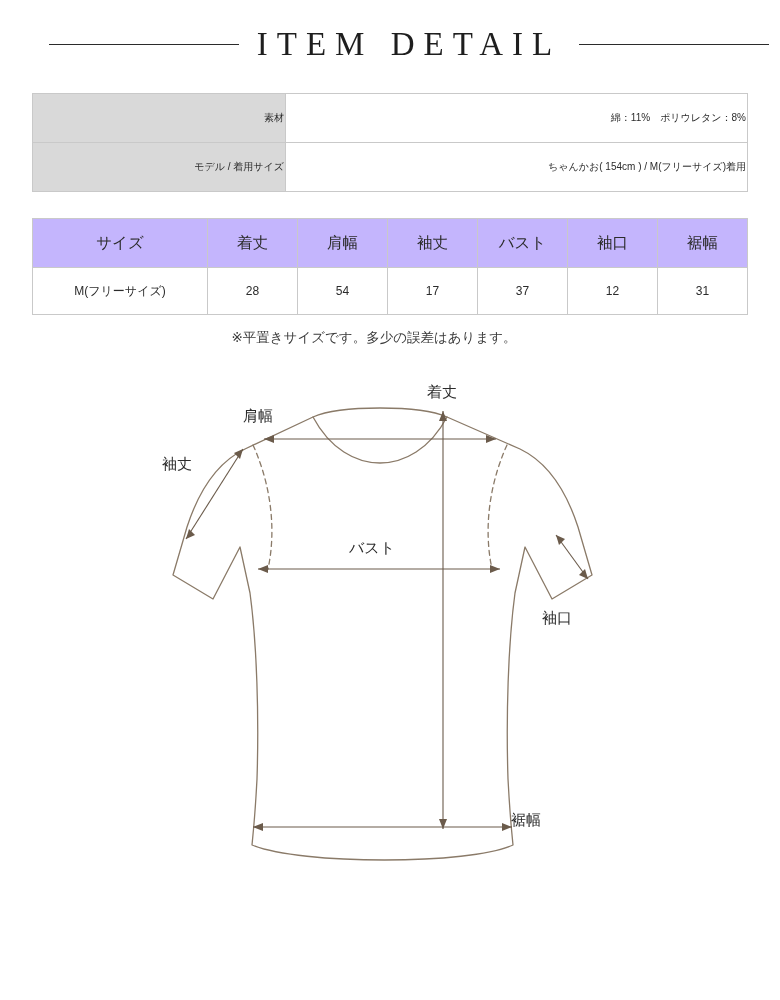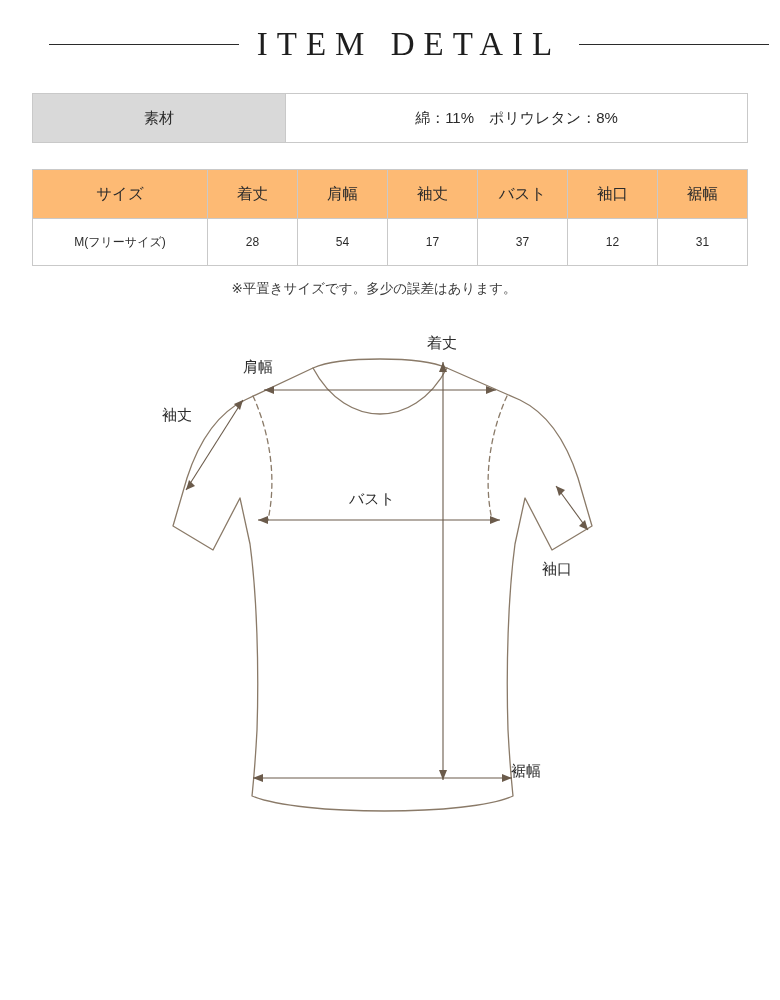--- a/index.html
+++ b/index.html
@@ -54,35 +54,36 @@
     border: 1px solid #c9c9c9;
     font-weight: normal;
     text-align: center;
     color: #2b2b2b;
   }
 
   
   .spec-table { margin-top: 22px; }
   .spec-table td {
     height: 46px;
-    font-size: 15px;
+    font-size: 10px;
+    text-align: right;
   }
   .spec-table td.label {
     width: 250px;
     background: #d9d9d9;
   }
   .spec-table td.value {
     background: #ffffff;
   }
 
   
   .size-table { margin-top: 26px; }
   .size-table th {
     height: 46px;
-    background: #fdba74;
+    background: #c4b5fd;
     font-size: 15.5px;
   }
   .size-table td {
     height: 44px;
     font-size: 12px;
     background: #ffffff;
   }
   .size-table .firstcol { width: 172px; }
 
   .note {
@@ -117,20 +118,24 @@
   <div class="title">ITEM DETAIL</div>
   <div class="rule"></div>
 </div>
 
 <div class="table-wrap">
   <table class="spec-table">
     <tbody>
       <tr>
         <td class="label">素材</td>
         <td class="value">綿：11%　ポリウレタン：8%</td>
+      </tr>
+      <tr>
+        <td class="label">モデル / 着用サイズ</td>
+        <td class="value">ちゃんかお( 154cm ) / M(フリーサイズ)着用</td>
       </tr>
     </tbody>
   </table>
 </div>
 
 <div class="table-wrap">
   <table class="size-table">
     <thead>
       <tr>
         <th class="firstcol">サイズ</th>

